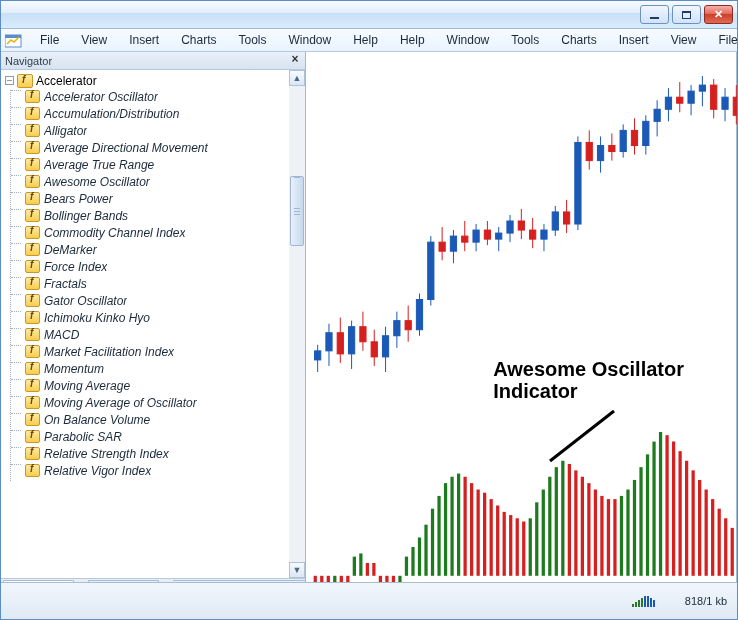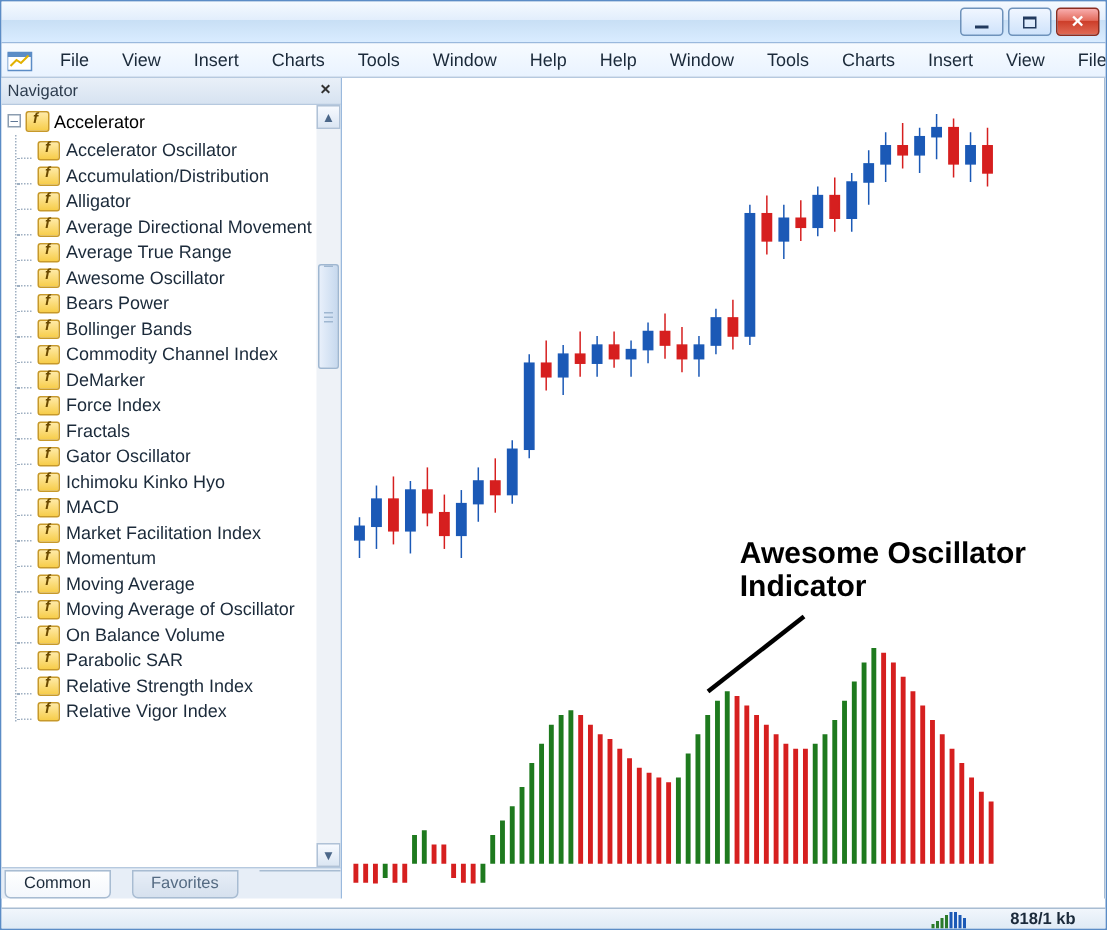--- a/index.html
+++ b/index.html
@@ -74,21 +74,21 @@
     position: absolute;
     top: 51px;
     left: 0; right: 0;
     bottom: 20px;
     display: flex;
     background:#fff;
   }
 
   
   .navigator {
-    width: 227px;
+    width: 305px;
     border-right: 1px solid #9ab9dd;
     display: flex; flex-direction: column;
     background:#fff;
   }
   .nav-title {
     height: 18px;
     font-size: 11px;
     background: linear-gradient(#e9f0f8,#d7e3f1);
     border-bottom: 1px solid #b6c9df;
     padding-left: 4px;
@@ -145,22 +145,23 @@
     border:1px solid #c7992a; border-radius:2px;
     position:relative;
   }
   .folder-ic::after {
     content:"f"; position:absolute; left:4px; top:-1px; color:#6b4a00; font-style:italic; font-size:10px; font-weight:bold;
   }
   .tree-root-label { font-weight:normal; }
 
   .tree-children { padding-left: 5px; border-left: 1px dotted #9fb0c2; margin-left: 5px; margin-top: 1px;}
   .tree-leaf {
-    display:flex; align-items:flex-end; gap:4px; height:17px;
+    display:flex; align-items:flex-start; gap:4px; height:17px;
     position:relative;
+    font-style:italic;
   }
   .tree-leaf::before {
     content:""; width:10px; height:1px;
     border-top:1px dotted #9fb0c2;
     margin-left:-5px;
   }
   .leaf-ic {
     width:15px; height:13px;
     background: linear-gradient(#ffeaa6,#f7cd4a);
     border:1px solid #c7992a; border-radius:2px;
@@ -195,27 +196,27 @@
   }
 
   .annotation {
     position:absolute; right:52px; top:306px;
     font-weight:700; color:#000; font-size:20px; line-height:22px;
     font-family: "Segoe UI", Arial, sans-serif;
   }
 
   
   .statusbar {
-    position:absolute; left:0; right:0; bottom:0; height:14px;
+    position:absolute; left:0; right:0; bottom:0; height:37px;
     background:linear-gradient(#f1f6fc,#dfeaf5);
     border-top:1px solid #a8bcd2;
     display:flex; align-items:center; justify-content:flex-end;
-    padding: 0 20px;
+    padding: 0 10px;
     gap: 30px;
-    font-size:11px; color:#1b2a3a;font-weight:bold;
+    font-size:11px; color:#1b2a3a;
   }
   .conn-ic {
     display:flex; align-items:flex-end; gap:1px; height:12px;
   }
   .conn-ic span { width:2px; background:#2a7a2a; }
   .conn-ic span:nth-child(1){height:3px;}
   .conn-ic span:nth-child(2){height:5px;}
   .conn-ic span:nth-child(3){height:7px;}
   .conn-ic span:nth-child(4){height:9px;}
   .conn-ic span:nth-child(5){height:11px; background:#1b59b6;}

